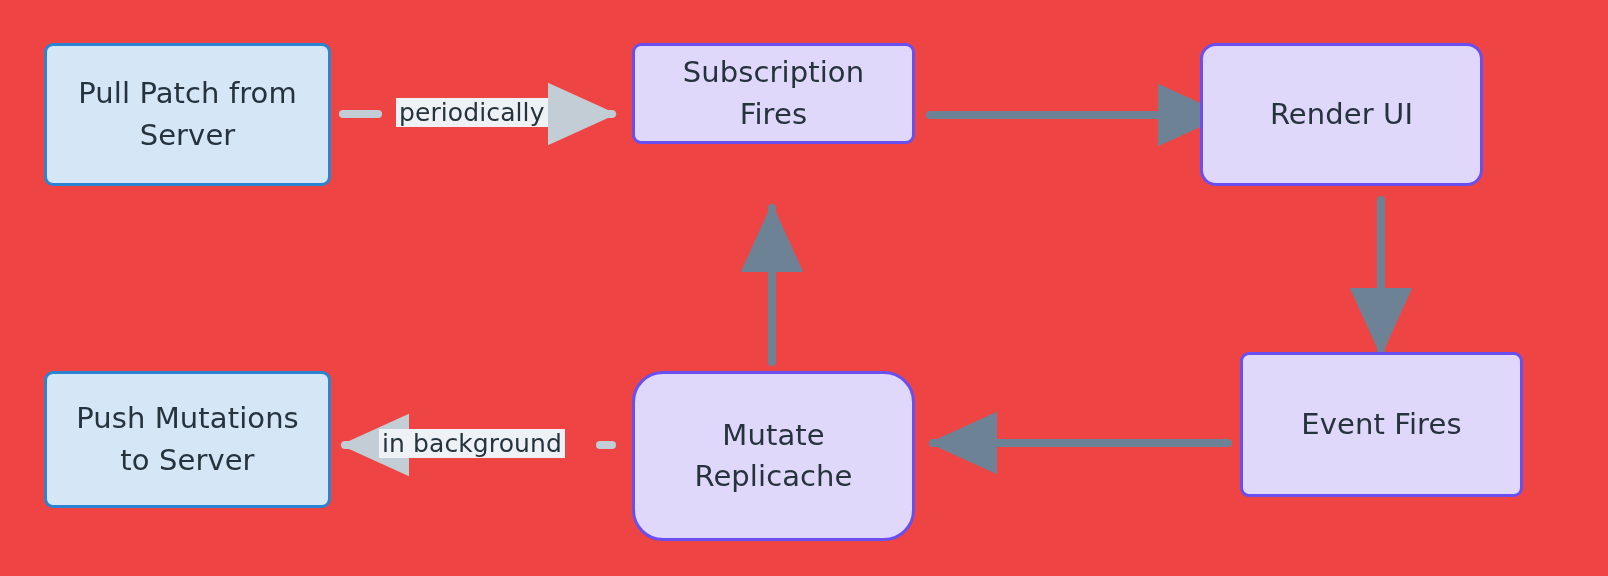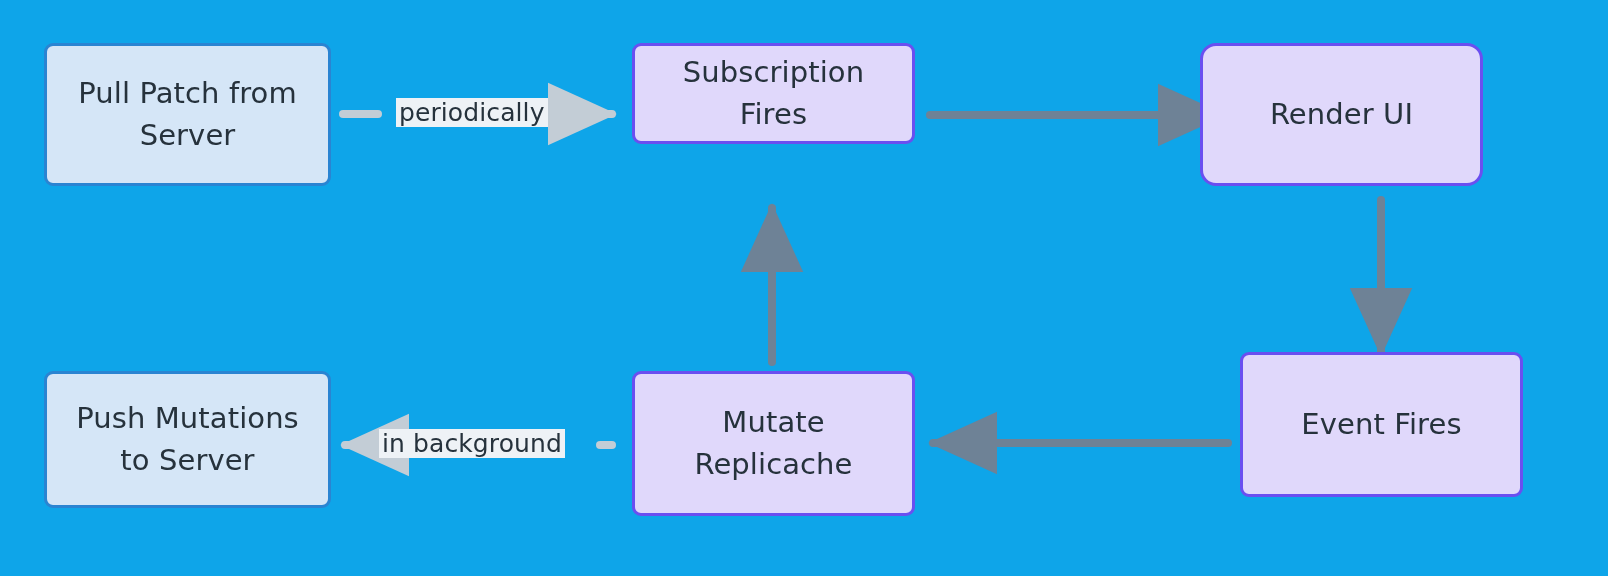--- a/index.html
+++ b/index.html
@@ -10,21 +10,21 @@
     width: 1608px;
     height: 576px;
     background: #eef2f6;
     font-family: "DejaVu Sans", sans-serif;
     overflow: hidden;
   }
   #canvas {
     position: relative;
     width: 1608px;
     height: 576px;
-    background: #0ea5e9;
+    background: #ef4444;
   }
   #edge-layer {
     position: absolute;
     left: 0;
     top: 0;
     width: 1608px;
     height: 576px;
     pointer-events: none;
   }
   .node {
@@ -119,21 +119,21 @@
 
   <div class="node node-client" style="left:1200px; top:43px; width:283px; height:143px;border-radius:16px;">
     <span class="node-label">Render UI</span>
   </div>
 
   <div class="node node-server" style="left:44px; top:371px; width:287px; height:137px;">
     <span class="node-label">Push Mutations
 to Server</span>
   </div>
 
-  <div class="node node-client" style="left:632px; top:371px; width:283px; height:145px;">
+  <div class="node node-client" style="left:632px; top:371px; width:283px; height:170px;border-radius:31px;">
     <span class="node-label">Mutate
 Replicache</span>
   </div>
 
   <div class="node node-client" style="left:1240px; top:352px; width:283px; height:145px;">
     <span class="node-label">Event Fires</span>
   </div>
 
   <div class="edge-label" style="left:396px; top:98px;">periodically</div>
 

